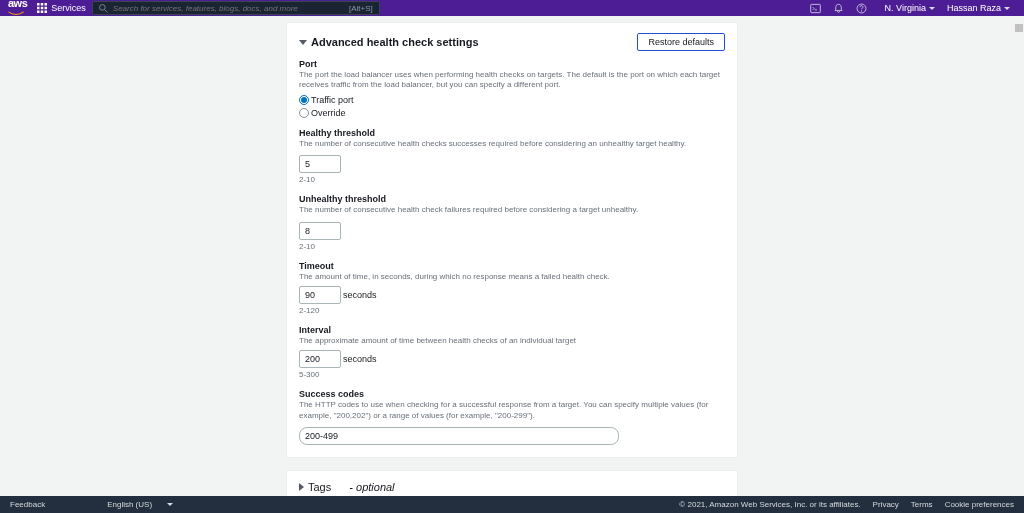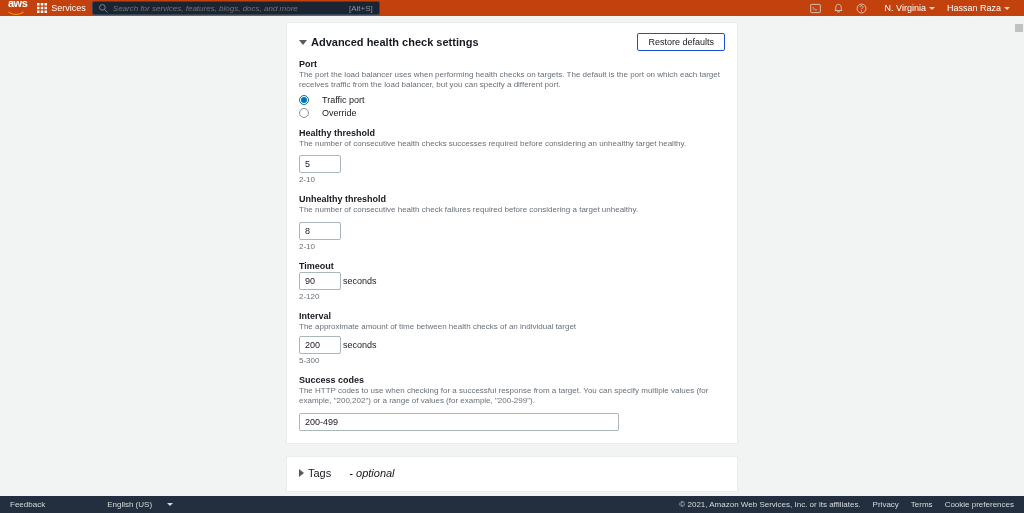--- a/index.html
+++ b/index.html
@@ -1,19 +1,19 @@
 <!DOCTYPE html>
 <html><head>
 <meta charset="utf-8">
 <style>
 * { margin: 0; padding: 0; box-sizing: border-box; font-family: "Amazon Ember", "Helvetica Neue", Arial, sans-serif; }
 body { background: #f2f3f3; width: 1024px; height: 513px; overflow: hidden; position: relative; }
 
 
-.topnav { background: #c2410c; height: 16px; display: flex; align-items: center; padding: 0 8px; color: #fff; font-size: 9px; }
+.topnav { background: #4c1d95; height: 16px; display: flex; align-items: center; padding: 0 8px; color: #fff; font-size: 9px; }
 .aws-logo { display: flex; align-items: center; margin-right: 10px; }
 .aws-logo-text { color: #fff; font-weight: bold; font-size: 11px; letter-spacing: -0.5px; }
 .aws-smile { width: 16px; height: 6px; margin-top: 1px; }
 .services-btn { display: flex; align-items: center; gap: 4px; margin-right: 6px; cursor: pointer; }
 .grid-icon { display: inline-block; width: 10px; height: 10px; }
 .search-wrap { flex: 0 0 auto; display: flex; align-items: center; background: #1a2433; border: 1px solid #3a4553; border-radius: 2px; height: 14px; width: 288px; padding: 0 6px; }
 .search-icon { width: 9px; height: 9px; margin-right: 5px; fill: #8a95a3; }
 .search-input { background: transparent; border: none; color: #8a95a3; font-size: 8px; font-style: italic; flex: 1; outline: none; }
 .search-hint { color: #8a95a3; font-size: 8px; }
 .nav-spacer { flex: 1; }
@@ -30,30 +30,30 @@
 .panel-title { font-size: 11px; font-weight: bold; color: #16191f; display: flex; align-items: center; gap: 4px; }
 .expander { width: 0; height: 0; border-left: 4px solid transparent; border-right: 4px solid transparent; border-top: 5px solid #545b64; cursor: pointer; }
 .expander-right { width: 0; height: 0; border-top: 4px solid transparent; border-bottom: 4px solid transparent; border-left: 5px solid #545b64; cursor: pointer; }
 .restore-btn { background: #fff; border: 1px solid #1d4ed8; border-radius: 2px; padding: 3px 10px; font-size: 9px; color: #16191f; cursor: pointer; }
 
 .field { margin-bottom: 10px; }
 .field-label { font-size: 9px; font-weight: bold; color: #16191f; margin-bottom: 1px; }
 .field-desc { font-size: 8px; color: #687078; line-height: 1.3; margin-bottom: 4px; }
 .field-hint { font-size: 8px; color: #687078; margin-top: 2px; }
 
-.radio-row { display: flex; align-items: center; gap: 13px; margin-bottom: 3px; }
+.radio-row { display: flex; align-items: center; gap: 2px; margin-bottom: 3px; }
 .radio { width: 10px; height: 10px; border: 1px solid #879196; border-radius: 50%; position: relative; cursor: pointer; }
 .radio.checked { border-color: #0073bb; }
 .radio.checked::after { content: ""; position: absolute; top: 1px; left: 1px; width: 6px; height: 6px; background: #0073bb; border-radius: 50%; }
 .radio-label { font-size: 9px; color: #16191f; }
 
 .num-input-wrap { display: flex; align-items: center; gap: 2px; }
 .num-input { width: 42px; height: 18px; border: 1px solid #aab7b8; border-radius: 2px; padding: 0 5px; font-size: 9px; color: #16191f; }
 .unit-label { font-size: 9px; color: #16191f; }
-.text-input { width: 320px; height: 18px; border: 1px solid #aab7b8; border-radius: 2px; padding: 0 5px; font-size: 9px; color: #16191f; }
+.text-input { width: 320px; height: 18px; border: 1px solid #aab7b8; border-radius: 8px; padding: 0 5px; font-size: 9px; color: #16191f; }
 
 .tags-title { font-size: 11px; font-weight: normal; color: #16191f; }
 .tags-optional { font-style: italic; font-weight: normal; padding-left: 15px; }
 
 
 .footer { position: absolute; bottom: 0; left: 0; right: 0; height: 17px; background: #232f3e; display: flex; align-items: center; color: #d5dbdb; font-size: 8px; padding: 0 10px; }
 .footer-left { display: flex; gap: 14px; align-items: center; }
 .footer-lang { display: flex; align-items: center; gap: 15px; cursor: pointer; padding-left: 48px; }
 .footer-spacer { flex: 1; }
 .footer-right { display: flex; gap: 12px; align-items: center; }
@@ -160,20 +160,21 @@
 
       <div class="field">
         <div class="field-label">Unhealthy threshold</div>
         <div class="field-desc">The number of consecutive health check failures required before considering a target unhealthy.</div>
         <input class="num-input" value="8" style="">
         <div class="field-hint">2-10</div>
       </div>
 
       <div class="field">
         <div class="field-label">Timeout</div>
+        <div class="field-desc">The amount of time, in seconds, during which no response means a failed health check.</div>
         <div class="num-input-wrap">
           <input class="num-input" value="90" style="">
           <span class="unit-label">seconds</span>
         </div>
         <div class="field-hint">2-120</div>
       </div>
 
       <div class="field">
         <div class="field-label">Interval</div>
         <div class="field-desc">The approximate amount of time between health checks of an individual target</div>

